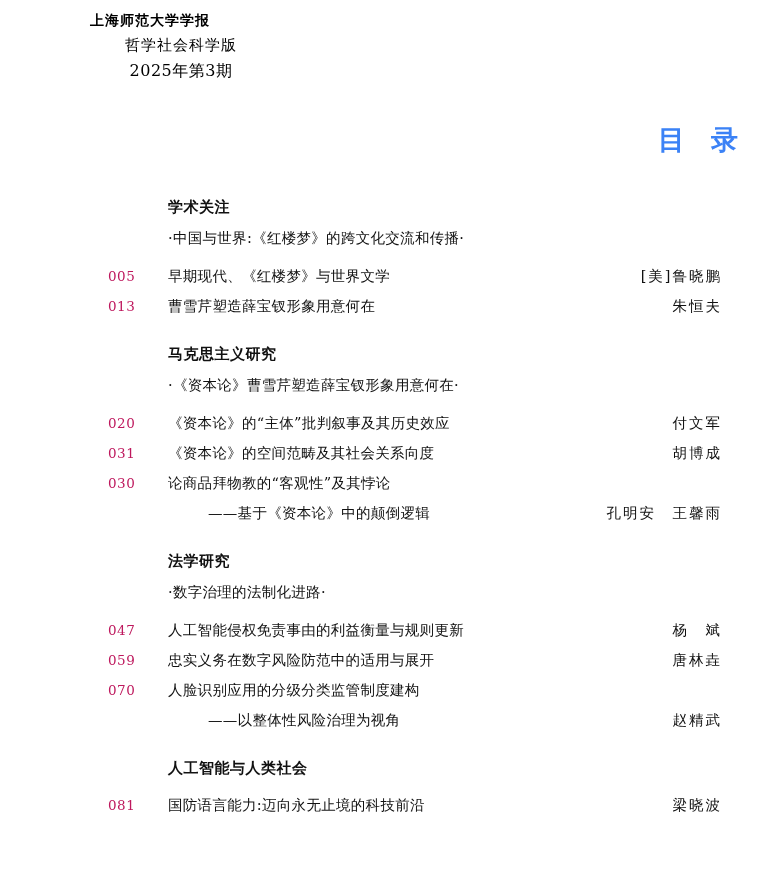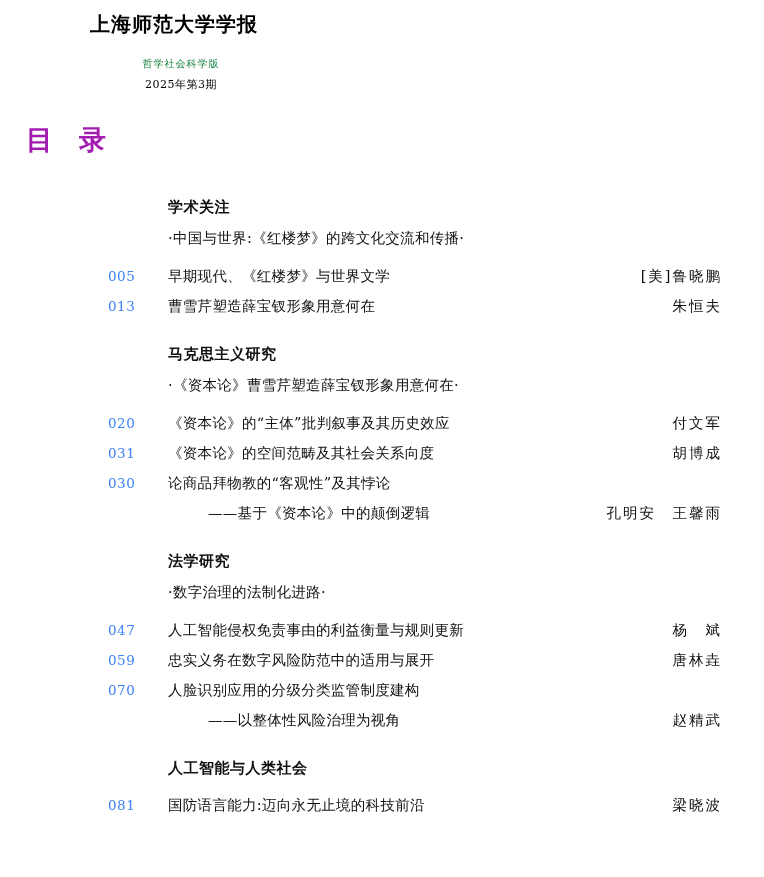--- a/index.html
+++ b/index.html
@@ -25,55 +25,55 @@
   
   .masthead {
     position: absolute;
     left: 90px;
     top: 12px;
     width: 300px;
   }
   .journal-title {
     font-family: "DejaVu Serif", "Liberation Serif", serif;
     font-weight: bold;
-    font-size: 20px;
+    font-size: 14px;
     letter-spacing: 1px;
     line-height: 1.25;
     color: #000;
     white-space: nowrap;
   }
   .journal-subtitle {
-    margin-top: 20px;
-    font-size: 10px;
+    margin-top: 6px;
+    font-size: 15px;
     letter-spacing: 1px;
     text-align: center;
     width: 182px;
-    color: #15803d;
+    color: #000000;
   }
   .journal-issue {
     margin-top: 6px;
-    font-size: 11px;
+    font-size: 16px;
     letter-spacing: 0.5px;
     text-align: center;
     width: 182px;
     color: #000;
   }
 
   
   .toc-heading {
     position: absolute;
     left: 0;
     top: 122px;
     width: 764px;
-    text-align: left;
+    text-align: right;
     font-size: 27px;
     font-weight: bold;
     letter-spacing: 26px;
     text-indent: 26px;
-    color: #a21caf;
+    color: #3b82f6;
   }
 
   
   .toc {
     position: absolute;
     left: 0;
     top: 198px;
     width: 764px;
     padding-left: 28px;
   }
@@ -100,21 +100,21 @@
     font-size: 14.5px;
   }
   .entry .pageno {
     position: absolute;
     left: 80px;
     width: 34px;
     text-align: left;
     font-family: "DejaVu Serif", "Liberation Serif", serif;
     font-size: 13.5px;
     letter-spacing: 0.5px;
-    color: #3b82f6;
+    color: #be185d;
   }
   .entry .title {
     position: absolute;
     left: 140px;
     right: 96px;
     letter-spacing: 0.3px;
     white-space: nowrap;
     overflow: hidden;
   }
   .entry .title.indent {

